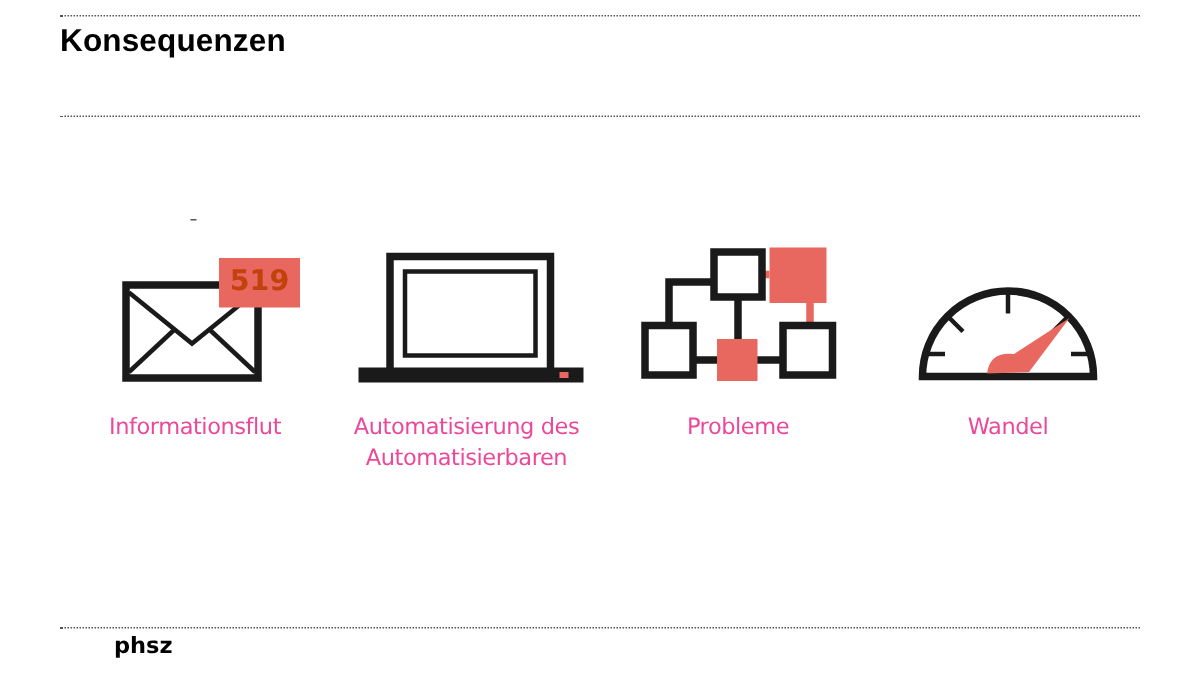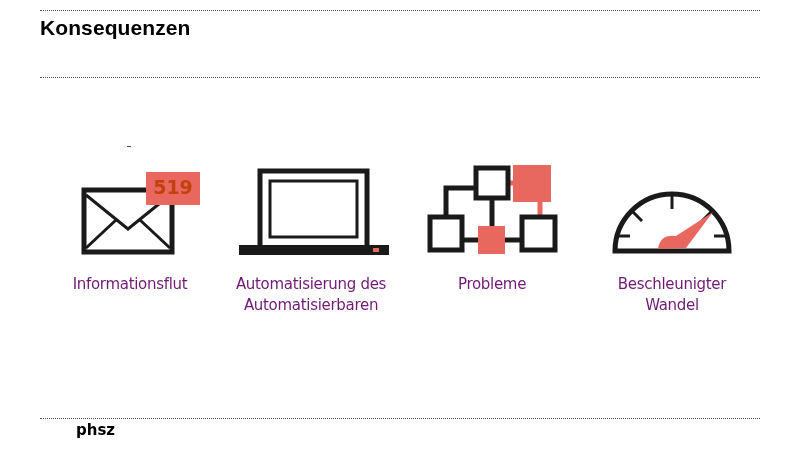--- a/index.html
+++ b/index.html
@@ -11,21 +11,21 @@
     .rule.mid { top: 77px; }
     .rule.bottom { top: 418px; }
     .title { position: absolute; left: 40px; top: 16px; font-size: 21px;
              font-weight: bold; letter-spacing: 0.1px; }
     .footer { position: absolute; left: 40px; top: 421px; font-size: 15px;
               font-weight: bold; font-family: "DejaVu Sans", sans-serif; margin-left: 36px; }
     .item { position: absolute; top: 140px; width: 200px; text-align: center; }
     .item svg { position: absolute; }
     .label { position: absolute; top: 134px; left: 0; width: 200px;
              text-align: center; font-family: "DejaVu Sans", sans-serif;
-             font-size: 15px; line-height: 21px; color: #701a75;
+             font-size: 15px; line-height: 21px; color: #ec4899;
              letter-spacing: -0.3px; }
     .dash { position: absolute; left: 127px; top: 146px; width: 4px; height: 1px; background:#555; }
   </style>
 </head>
 <body>
 
 <div class="rule top"></div>
 <div class="title">Konsequenzen</div>
 <div class="rule mid"></div>
 
@@ -83,19 +83,18 @@
   <svg width="200" height="130" viewBox="0 0 200 130" style="left:0;top:0;">
     <path d="M 43 111 A 57 57 0 0 1 157 111 Z" fill="#fff" stroke="#1a1a1a" stroke-width="5" stroke-linejoin="miter"></path>
     <line x1="100" y1="56" x2="100" y2="69" stroke="#1a1a1a" stroke-width="3"></line>
     <line x1="61" y1="72" x2="70" y2="81" stroke="#1a1a1a" stroke-width="3"></line>
     <line x1="139" y1="72" x2="130" y2="81" stroke="#1a1a1a" stroke-width="3"></line>
     <line x1="45" y1="96" x2="58" y2="96" stroke="#1a1a1a" stroke-width="3"></line>
     <line x1="142" y1="96" x2="155" y2="96" stroke="#1a1a1a" stroke-width="3"></line>
     <path d="M 86 109 Q 88 94 104 96 L 141 72 L 114 108 Z" fill="#E8675F"></path>
   </svg>
   <div class="label">
-    <div>Beschleunigter</div>
     <div>Wandel</div>
   </div>
 </div>
 
 <div class="rule bottom"></div>
 <div class="footer">phsz</div>
 
 </body></html>

